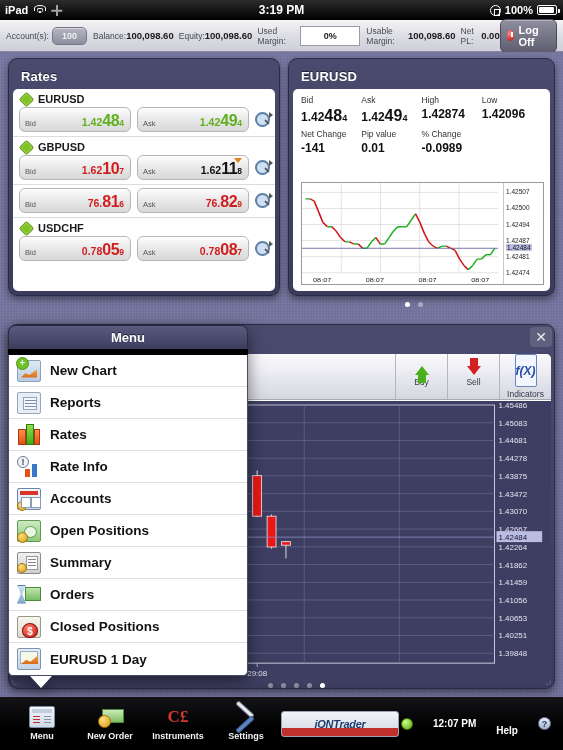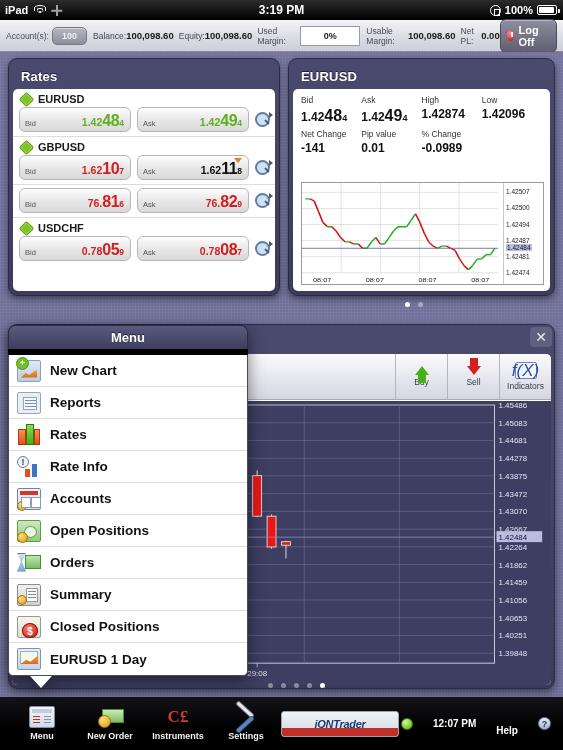--- a/index.html
+++ b/index.html
@@ -157,22 +157,22 @@
   .seg-btn.on { background:linear-gradient(#7a7a96,#5c5c7c); color:#fff; text-shadow:0 -1px 0 rgba(0,0,0,.5); }
   .tool-actions { margin-left:auto; display:flex; }
   .tbtn { width:52px; display:flex; flex-direction:column; align-items:center; justify-content:center;
           border-left:1px solid #b4b4c2; font-size:8.5px; color:#3a3a48; gap:2px; }
   .arrow-up { width:0;height:0;border-left:7px solid transparent;border-right:7px solid transparent;
               border-bottom:9px solid #49b019; position:relative; }
   .arrow-up::after { content:""; position:absolute; left:-4px; top:9px; width:8px; height:8px; background:#49b019; }
   .arrow-dn { width:0;height:0;border-left:7px solid transparent;border-right:7px solid transparent;
               border-top:9px solid #d42020; position:relative; }
   .arrow-dn::after { content:""; position:absolute; left:-4px; top:-17px; width:8px; height:8px; background:#d42020; }
-  .fx-ico { width:22px; height:17px; border:1px solid #6a86c0; background:#f2f6ff; color:#2a4fa8;
-            font-size:17px; font-style:italic; font-weight:normal; display:flex; align-items:center; justify-content:center;
+  .fx-ico { width:22px; height:33px; border:1px solid #6a86c0; background:#f2f6ff; color:#2a4fa8;
+            font-size:12px; font-style:italic; font-weight:bold; display:flex; align-items:center; justify-content:center;
             border-radius:2px; }
   .chart-canvas { position:absolute; left:3px; right:3px; top:76px; bottom:3px;
                   background:#3e3e62; border-radius:0 0 5px 5px; overflow:hidden; }
 
   
   #menu-pop {
     position:absolute; left:8px; top:273px; width:240px;
     z-index:40; filter: drop-shadow(0 4px 8px rgba(0,0,0,.5));
   }
   .menu-head {
@@ -700,30 +700,30 @@
             </span>
             <span class="mlabel">Accounts</span>
           </div>
           <div class="menu-item">
             <span class="micon ic-open">
               <i></i>
             </span>
             <span class="mlabel">Open Positions</span>
           </div>
           <div class="menu-item">
+            <span class="micon ic-summary">
+              <i></i>
+            </span>
+            <span class="mlabel">Summary</span>
+          </div>
+          <div class="menu-item">
             <span class="micon ic-orders">
               <i></i>
             </span>
             <span class="mlabel">Orders</span>
-          </div>
-          <div class="menu-item">
-            <span class="micon ic-summary">
-              <i></i>
-            </span>
-            <span class="mlabel">Summary</span>
           </div>
           <div class="menu-item">
             <span class="micon ic-closed">
               <i>$</i>
             </span>
             <span class="mlabel">Closed Positions</span>
           </div>
           <div class="menu-item">
             <span class="micon ic-eurchart"></span>
             <span class="mlabel">EURUSD 1 Day</span>

